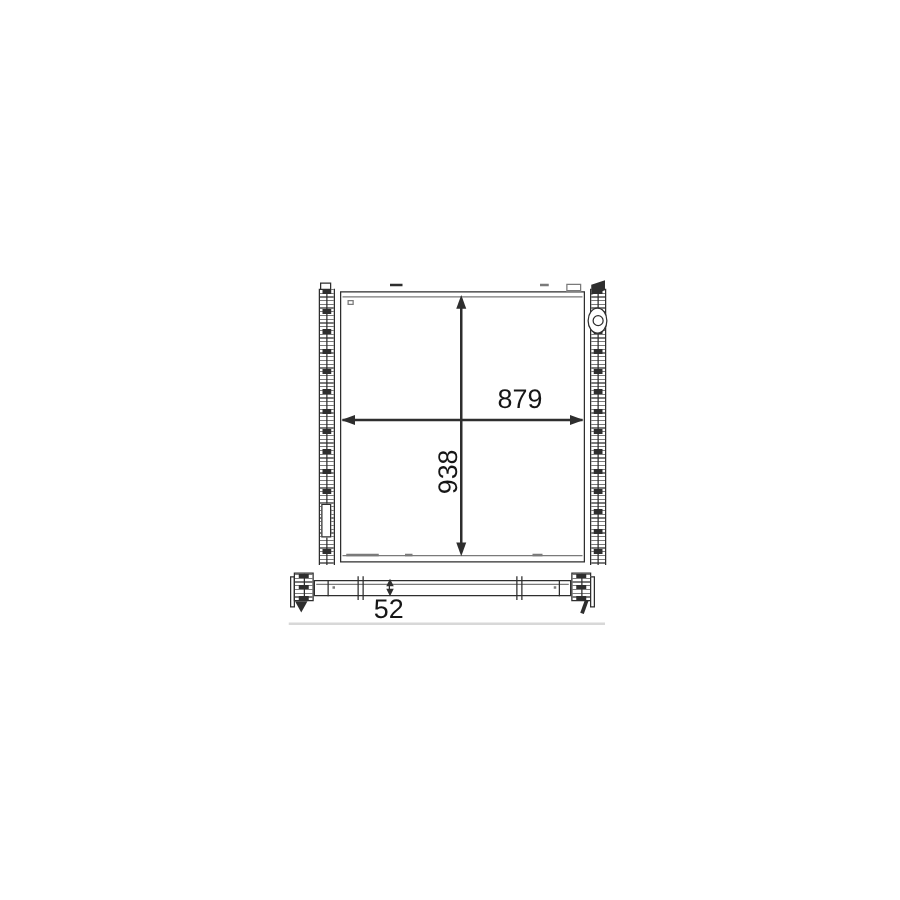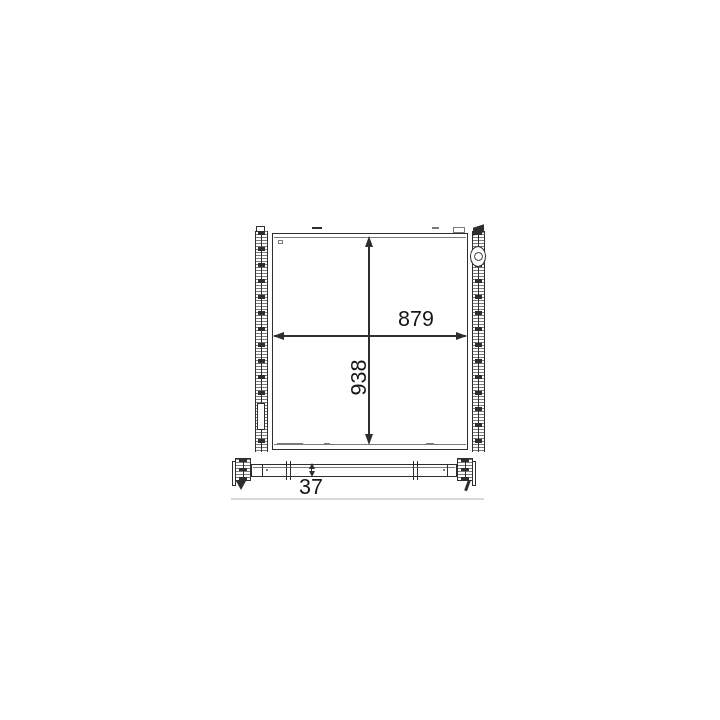--- a/index.html
+++ b/index.html
@@ -149,18 +149,18 @@
     <div class="abs cap" style="left:235px;top:458px;width:16px;height:23px;"></div>
     <div class="abs taper-down" style="left:236px;top:481px;"></div>
 
     <div class="abs cap" style="left:457px;top:458px;width:16px;height:23px;"></div>
     <div class="abs outline" style="left:472px;top:461px;width:4px;height:25px;"></div>
     <div class="abs hook" style="left:466px;top:480px;width:3px;height:11px;"></div>
 
     <div class="abs vline" style="left:311px;top:466px;width:1px;height:8px;"></div>
     <div class="abs arr arr-up-s" style="left:309px;top:463px;"></div>
     <div class="abs arr arr-down-s" style="left:309px;top:471px;"></div>
-    <div class="abs dim-label" style="left:288px;top:477px;width:46px;">37</div>
+    <div class="abs dim-label" style="left:288px;top:477px;width:46px;">52</div>
 
     <div class="abs baseline" style="left:231px;top:498px;width:253px;height:2px;"></div>
   </div>
 
 </div>
 
 </body></html>

